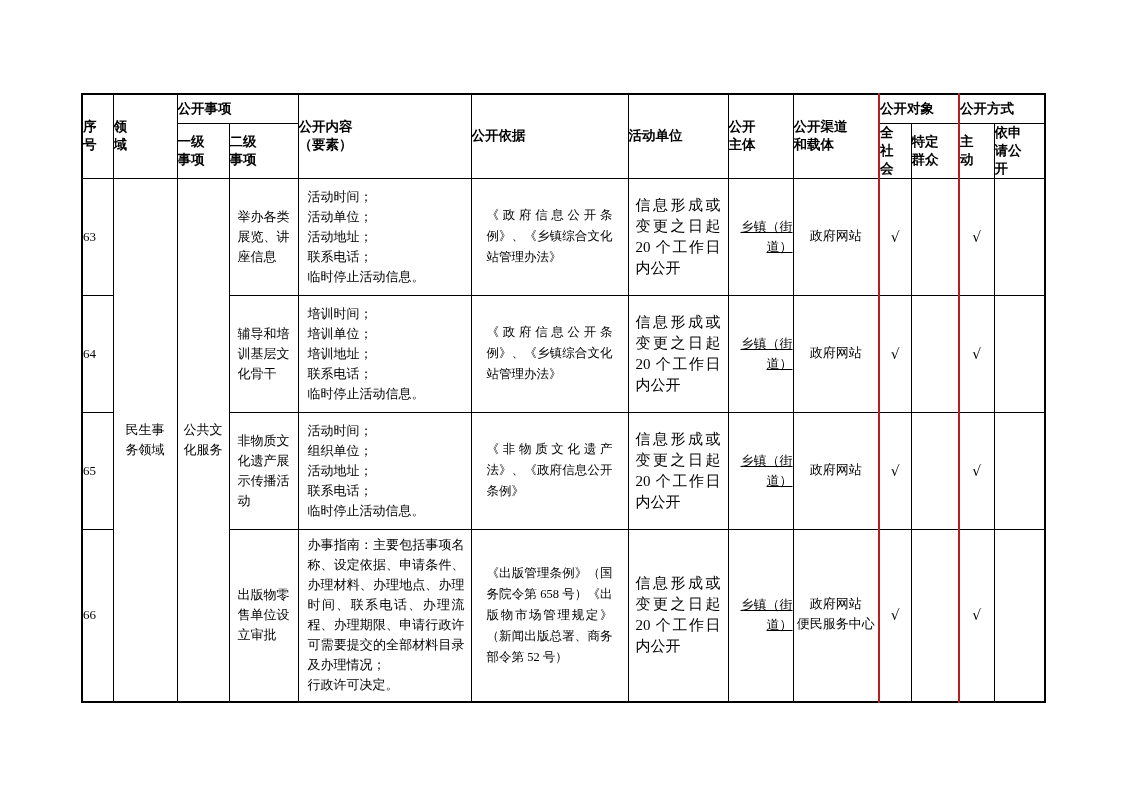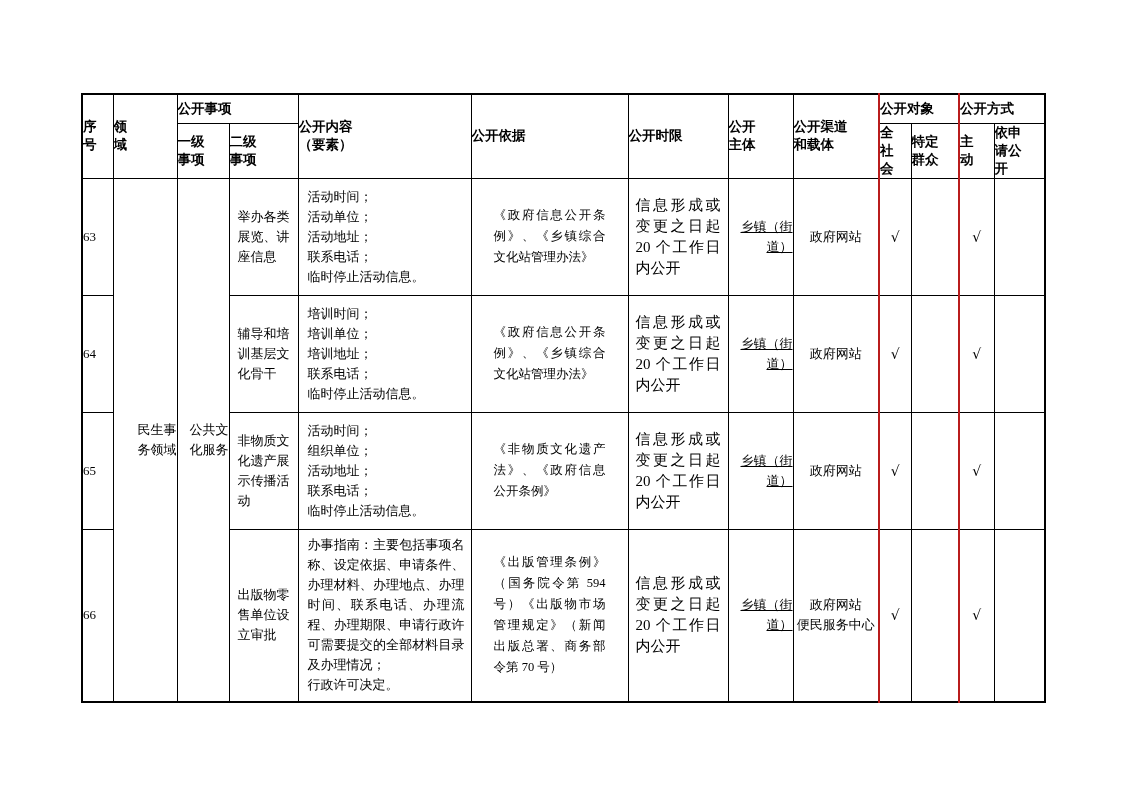--- a/index.html
+++ b/index.html
@@ -16,27 +16,27 @@
   }
   th,td{border:1px solid #000;padding:0;vertical-align:middle;overflow:hidden;}
   th{
     font-family:"Liberation Sans","DejaVu Sans",sans-serif;
     font-weight:bold;font-size:13.5px;line-height:18px;
     text-align:left;white-space:pre-line;
   }
   td{font-size:13px;line-height:20px;}
   .gsep{border-left:2px solid #b91c1c;}
   .c-no{}
-  .c-merged{text-align:right;white-space:pre-line;}
+  .c-merged{text-align:center;white-space:pre-line;}
   .c-l2{padding:7px 8px;text-align:justify;text-align-last:left;}
   .c-content{padding:2px 6px 2px 9px;white-space:pre-line;text-align:justify;text-align-last:left;}
-  .c-basis{padding:2px 22px;font-size:12.5px;line-height:21px;text-align:justify;text-align-last:left;}
+  .c-basis{padding:2px 15px;font-size:12.5px;line-height:21px;text-align:justify;text-align-last:left;}
   .c-limit{padding:16px 7px;font-size:15px;line-height:21px;text-align:justify;text-align-last:left;}
   .c-subject{text-align:right;white-space:pre-line;text-decoration:underline;}
-  .c-channel{text-align:center;white-space:pre-line;}
+  .c-channel{text-align:center;white-space:pre-line;font-family:Liberation Mono, monospace;}
   .c-check{text-align:center;font-size:14px;font-family:"DejaVu Sans","Liberation Sans",sans-serif;}
 </style>
 </head>
 <body>
 
 <div class="sheet">
   <table class="disclosure">
     <colgroup>
       <col style="width:31px">
         <col style="width:64px">
@@ -55,21 +55,21 @@
     <tbody>
       <tr style="height:29px">
         <th rowspan="2">序
 号</th>
         <th rowspan="2">领
 域</th>
         <th colspan="2">公开事项</th>
         <th rowspan="2">公开内容
 （要素）</th>
         <th rowspan="2">公开依据</th>
-        <th rowspan="2">公开时限</th>
+        <th rowspan="2">活动单位</th>
         <th rowspan="2">公开
 主体</th>
         <th rowspan="2">公开渠道
 和载体</th>
         <th colspan="2" class="gsep">公开对象</th>
         <th colspan="2" class="gsep">公开方式</th>
       </tr>
       <tr style="height:52px">
         <th>一级
 事项</th>
@@ -146,21 +146,21 @@
         <td class="c-check"></td>
         <td class="c-check gsep">√</td>
         <td class="c-check"></td>
       </tr>
 
       <tr style="height:173px">
         <td class="c-no">66</td>
         <td class="c-l2">出版物零售单位设立审批</td>
         <td class="c-content">办事指南：主要包括事项名称、设定依据、申请条件、办理材料、办理地点、办理时间、联系电话、办理流程、办理期限、申请行政许可需要提交的全部材料目录及办理情况；
 行政许可决定。</td>
-        <td class="c-basis">《出版管理条例》（国务院令第 594 号）《出版物市场管理规定》（新闻出版总署、商务部令第 70 号）</td>
+        <td class="c-basis">《出版管理条例》（国务院令第 658 号）《出版物市场管理规定》（新闻出版总署、商务部令第 52 号）</td>
         <td class="c-limit">信息形成或变更之日起 20 个工作日内公开</td>
         <td class="c-subject">乡镇（街
 道）</td>
         <td class="c-channel">政府网站
 便民服务中心</td>
         <td class="c-check gsep">√</td>
         <td class="c-check"></td>
         <td class="c-check gsep">√</td>
         <td class="c-check"></td>
       </tr>

